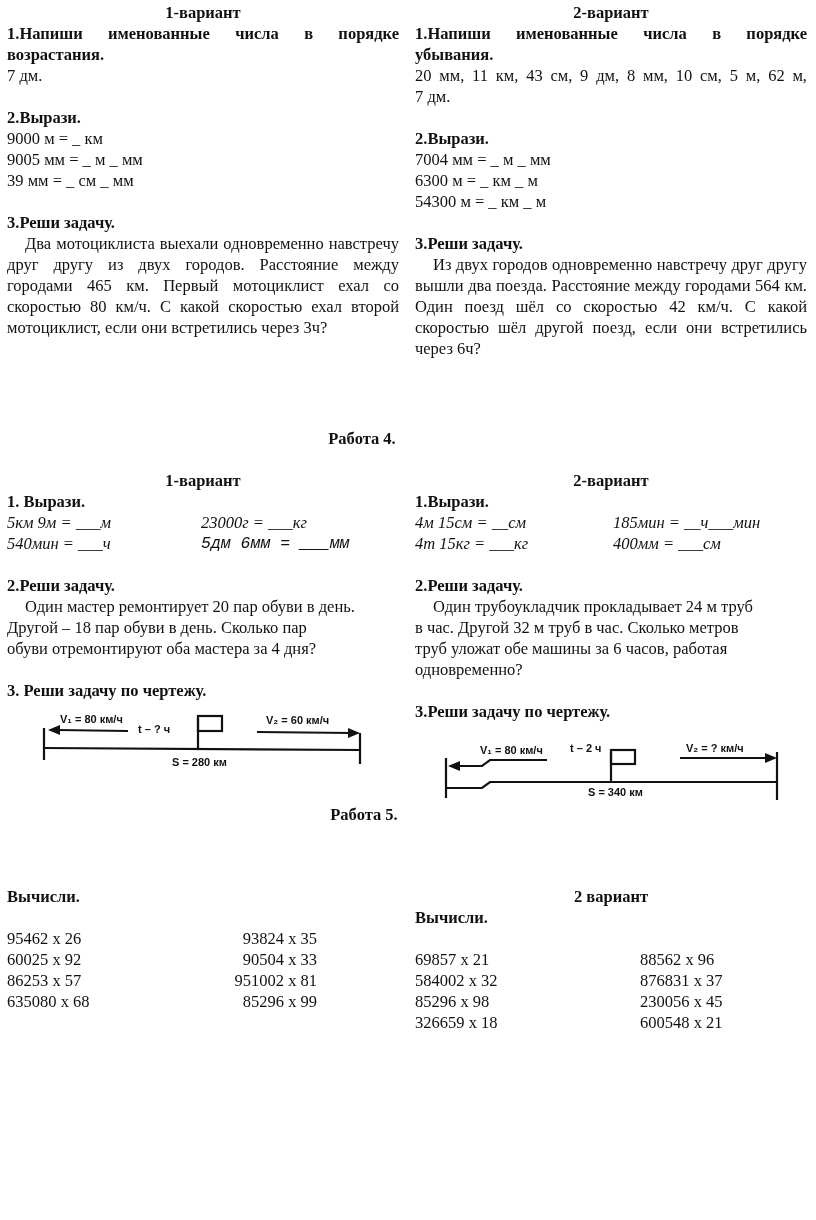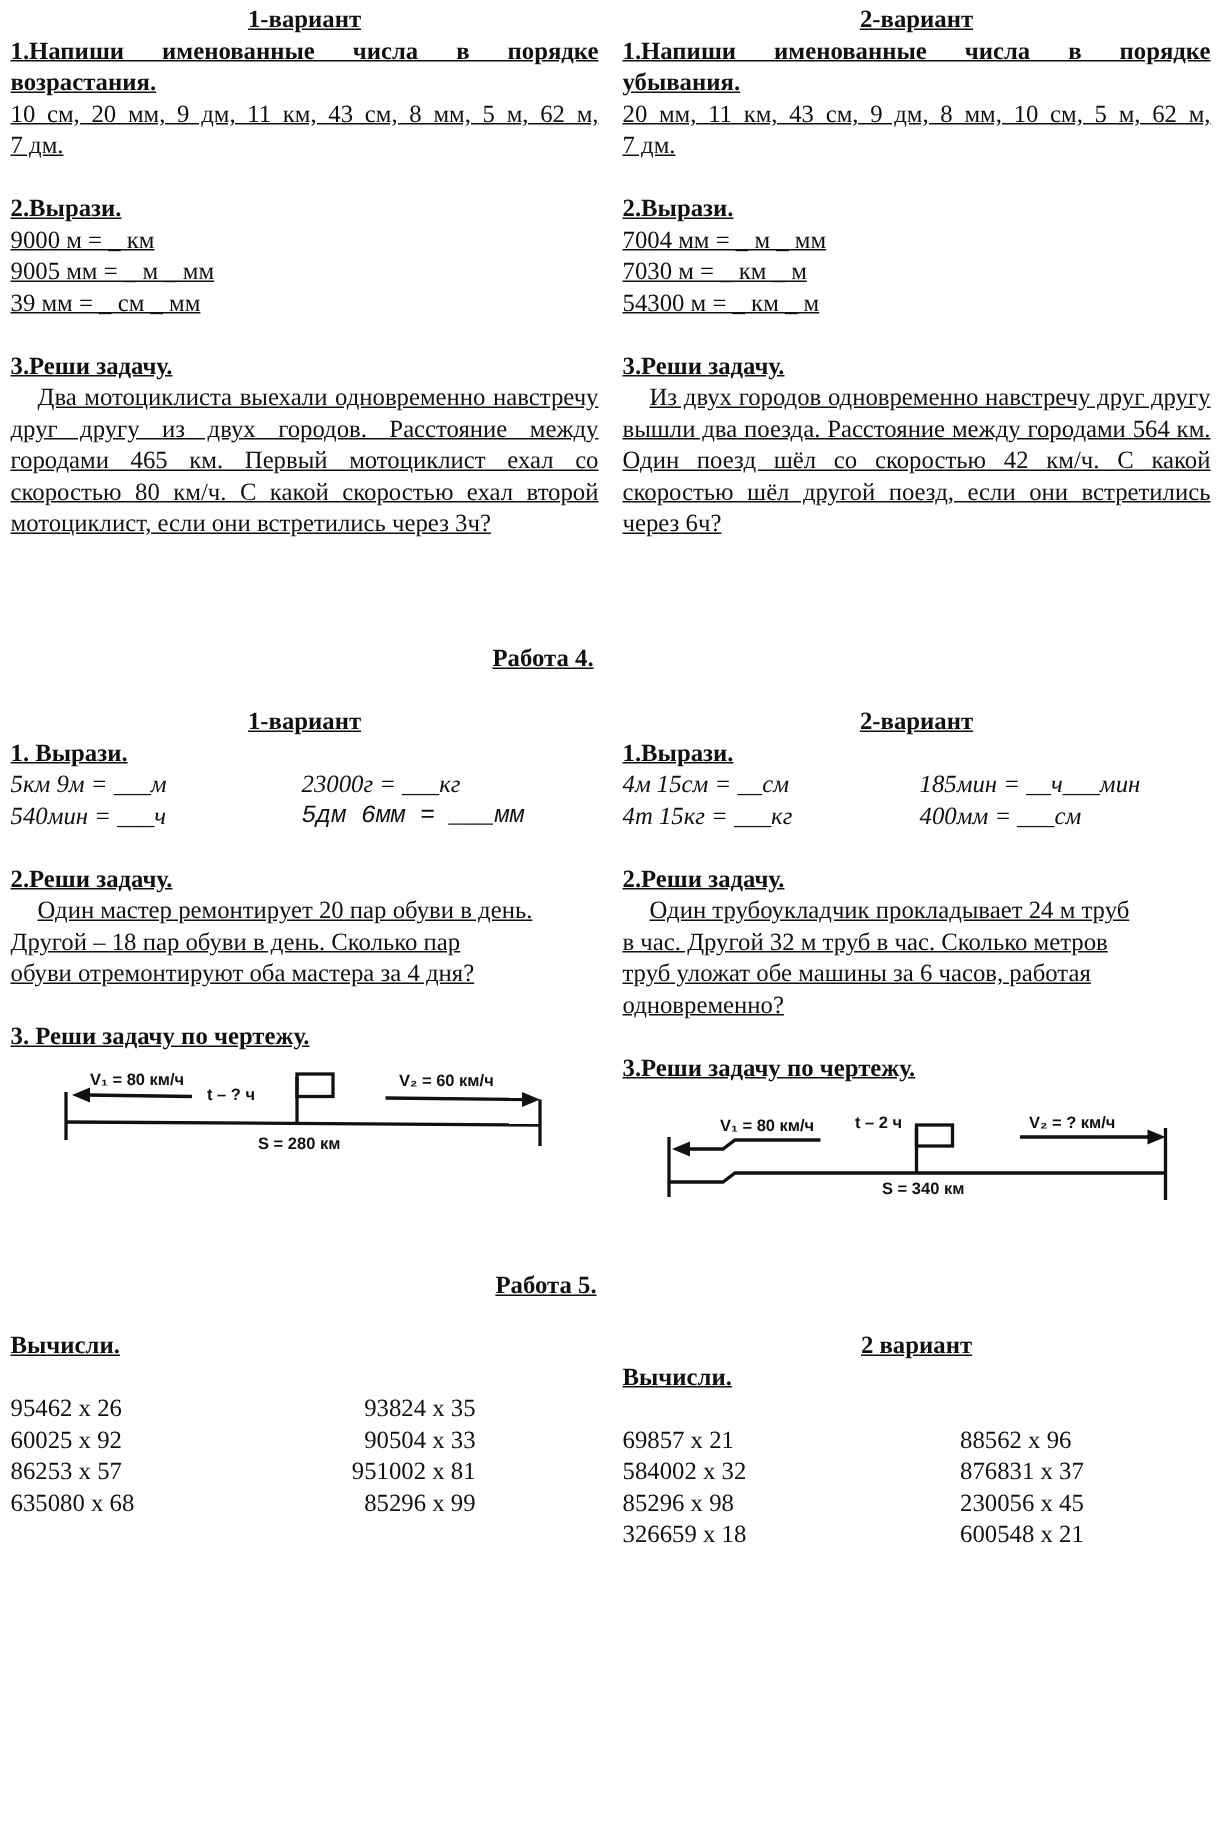--- a/index.html
+++ b/index.html
@@ -12,56 +12,55 @@
   .col { position: absolute; width: 392px; }
   .col-left { left: 7px; }
   .col-right { left: 415px; }
   .center { text-align: center; }
   .b { font-weight: bold; }
   .i { font-style: italic; }
   .justify { text-align: justify; text-align-last: left; }
   .justify-all { text-align: justify; }
   .indent { text-indent: 18px; }
   .line { white-space: nowrap; }
-  p { margin: 0; text-decoration: underline; }
+  p { margin: 0; }
   .pair { position: relative; height: 21px; white-space: nowrap; }
   .pair .a { position: absolute; left: 0; }
   .pair .c { position: absolute; }
   .diag { position: absolute; }
   .diag svg text { font-family: "Liberation Sans", "DejaVu Sans", sans-serif; font-weight: bold; }
 </style>
 </head>
 <body>
 
 <div class="col col-left" style="top:2px;">
   <p class="center b">1-вариант</p>
   <p class="b justify-all" style="text-align-last: justify;">1.Напиши именованные числа в порядке</p>
   <p class="b">возрастания.</p>
-  <p class="justify-all" style="text-align-last: justify;">10 см, 20 мм, 9 дм, 11 км, 43 см, 8 мм, 5 м, 62 м,</p>
   <p>7 дм.</p>
   <p style="height:21px;"></p>
   <p class="b">2.Вырази.</p>
   <p>9000 м = _ км</p>
   <p>9005 мм = _ м _ мм</p>
   <p>39 мм = _ см _ мм</p>
   <p style="height:21px;"></p>
   <p class="b">3.Реши задачу.</p>
   <p class="justify indent">Два мотоциклиста выехали одновременно навстречу друг другу из двух городов. Расстояние между городами 465 км. Первый мотоциклист ехал со скоростью 80 км/ч. С какой скоростью ехал второй мотоциклист, если они встретились через 3ч?</p>
 </div>
 
 <div class="col col-right" style="top:2px;">
   <p class="center b">2-вариант</p>
   <p class="b justify-all" style="text-align-last: justify;">1.Напиши именованные числа в порядке</p>
   <p class="b">убывания.</p>
   <p class="justify-all" style="text-align-last: justify;">20 мм, 11 км, 43 см, 9 дм, 8 мм, 10 см, 5 м, 62 м,</p>
   <p>7 дм.</p>
   <p style="height:21px;"></p>
   <p class="b">2.Вырази.</p>
   <p>7004 мм = _ м _ мм</p>
-  <p>7030 м = _ км _ м</p>
+  <p>6300 м = _ км _ м</p>
   <p>54300 м = _ км _ м</p>
   <p style="height:21px;"></p>
   <p class="b">3.Реши задачу.</p>
   <p class="justify indent">Из двух городов одновременно навстречу друг другу вышли два поезда. Расстояние между городами 564 км. Один поезд шёл со скоростью 42 км/ч. С какой скоростью шёл другой поезд, если они встретились через 6ч?</p>
 </div>
 
 <p class="abs b center" style="top:428px; left:0; width:724px;">Работа 4.</p>
 
 <div class="col col-left" style="top:470px;">
   <p class="center b">1-вариант</p>
@@ -137,21 +136,21 @@
     </g>
     <polygon points="8,24 20,19 20,29" fill="#111"></polygon>
     <polygon points="337,16 325,11 325,21" fill="#111"></polygon>
     <text x="40" y="12" font-size="11" fill="#111">V₁ = 80 км/ч</text>
     <text x="130" y="10" font-size="11" fill="#111">t – 2 ч</text>
     <text x="246" y="10" font-size="11" fill="#111">V₂ = ? км/ч</text>
     <text x="148" y="54" font-size="11" fill="#111">S = 340 км</text>
   </svg>
 </div>
 
-<p class="abs b center" style="top:846px; left:0; width:728px;">Работа 5.</p>
+<p class="abs b center" style="top:804px; left:0; width:728px;">Работа 5.</p>
 
 <div class="col col-left" style="top:886px;">
   <p class="b">Вычисли.</p>
   <p style="height:21px;"></p>
   <div class="pair">
     <span class="a">95462 x 26</span>
     <span class="c" style="right:82px;">93824 x 35</span>
   </div>
   <div class="pair">
     <span class="a">60025 x 92</span>

